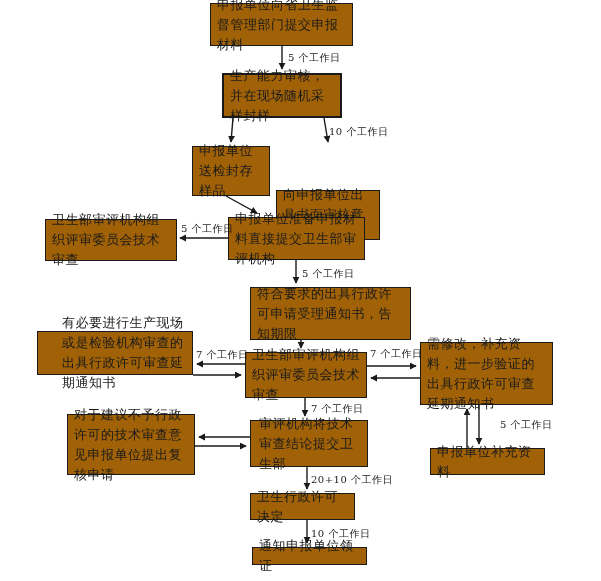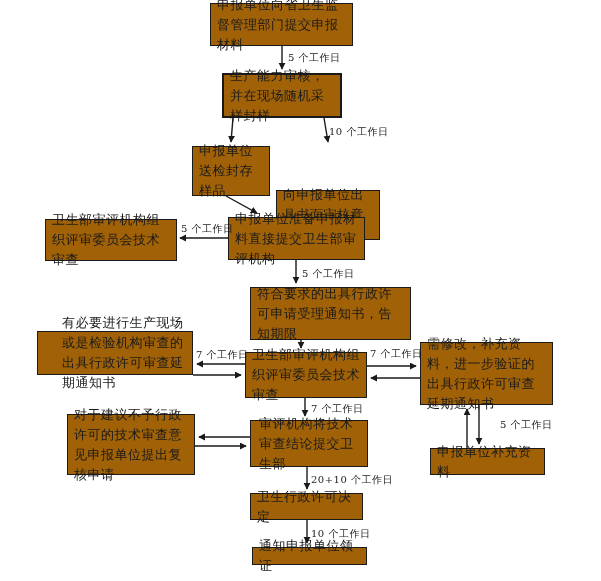--- a/index.html
+++ b/index.html
@@ -84,21 +84,21 @@
   <div class="node" style="left:420px;top:342px;width:133px;height:63px;">需修改，补充资料，进一步验证的出具行政许可审查延期通知书</div>
 
   <div class="node" style="left:245px;top:352px;width:122px;height:46px;">卫生部审评机构组织评审委员会技术审查</div>
 
   <div class="node" style="left:67px;top:414px;width:128px;height:61px;">对于建议不予行政许可的技术审查意见申报单位提出复核申请</div>
 
   <div class="node" style="left:250px;top:420px;width:118px;height:47px;padding-left:8px;">审评机构将技术审查结论提交卫生部</div>
 
   <div class="node" style="left:430px;top:448px;width:115px;height:27px;">申报单位补充资料</div>
 
-  <div class="node" style="left:250px;top:493px;width:113px;height:27px;">卫生行政许可决定</div>
+  <div class="node" style="left:250px;top:493px;width:105px;height:27px;">卫生行政许可决定</div>
 
   <div class="node" style="left:252px;top:547px;width:115px;height:18px;">通知申报单位领证</div>
 
   <div class="edge-label" style="left:288px;top:51px;">5 个工作日</div>
 
   <div class="edge-label" style="left:329px;top:125px;">10 个工作日</div>
 
   <div class="edge-label" style="left:181px;top:222px;">5 个工作日</div>
 
   <div class="edge-label" style="left:302px;top:267px;">5 个工作日</div>

